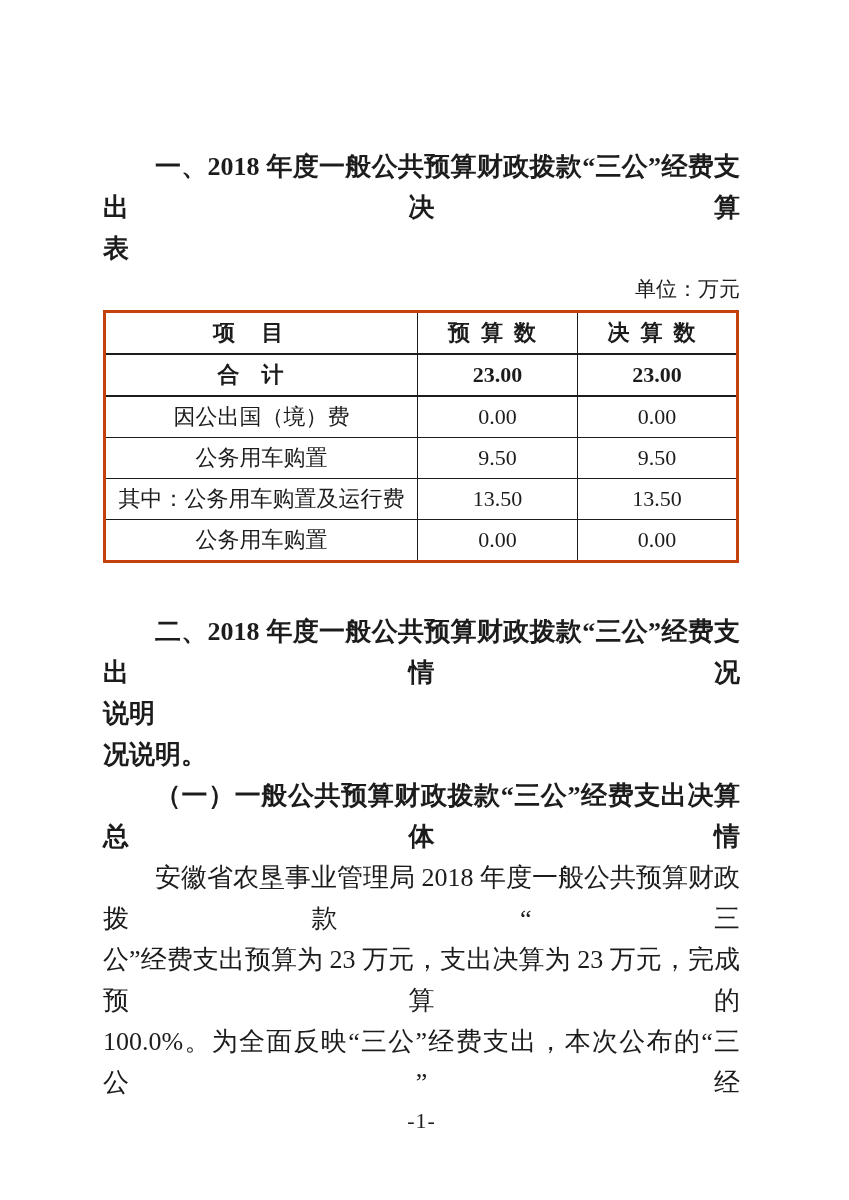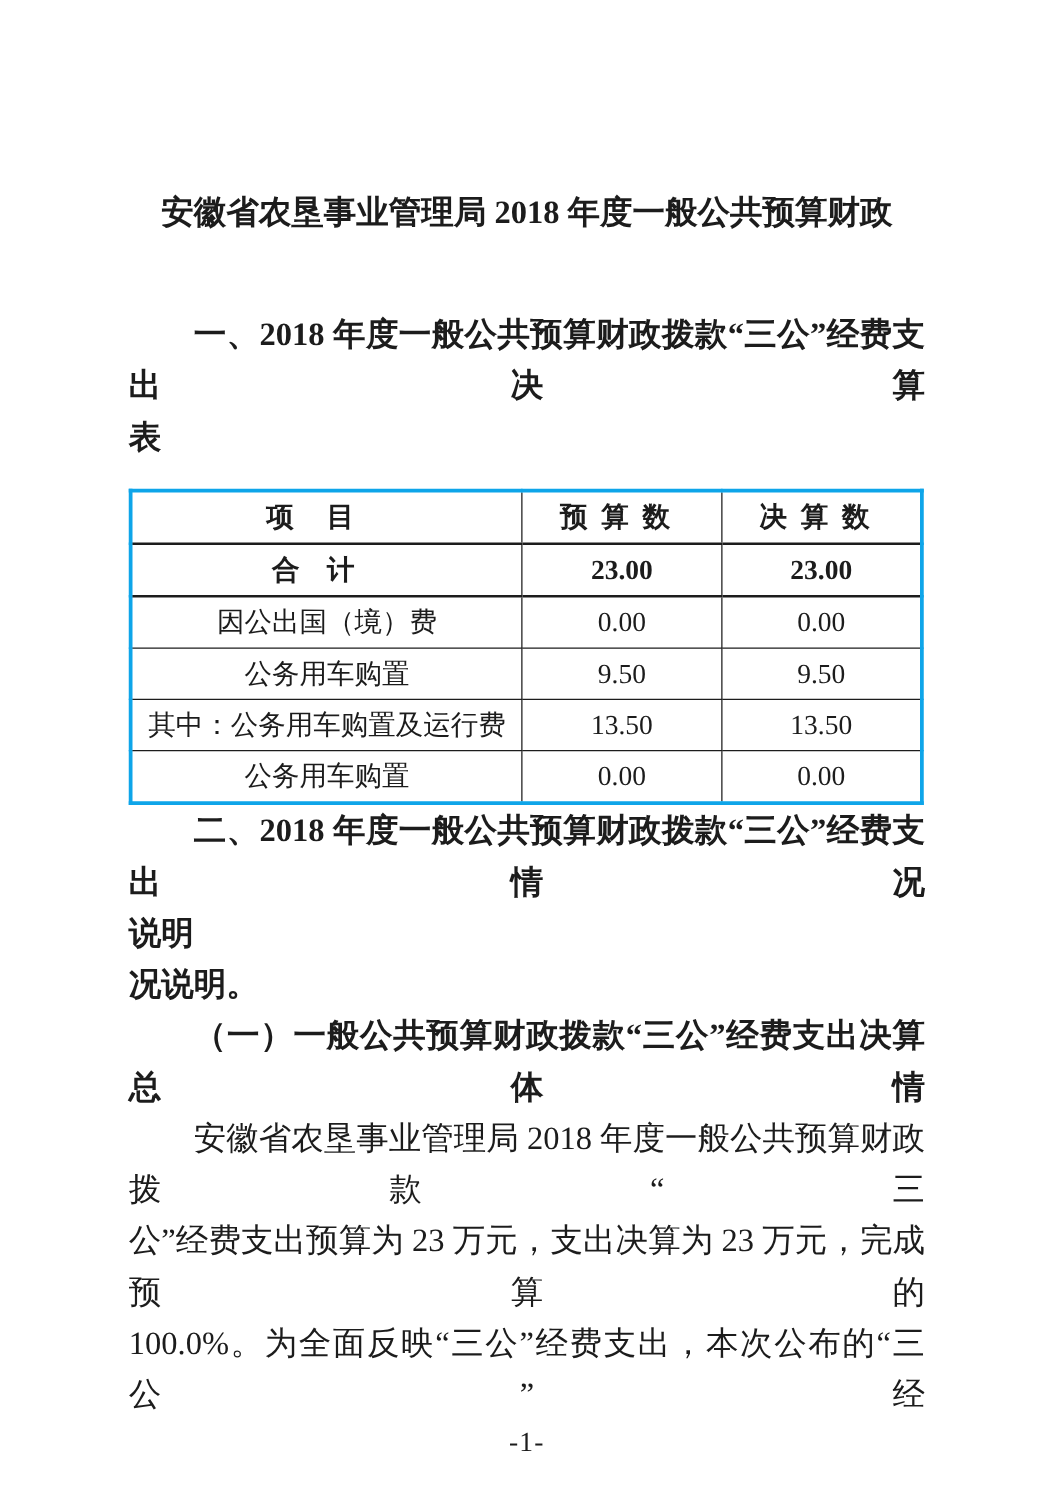--- a/index.html
+++ b/index.html
@@ -30,32 +30,31 @@
     font-size: 26px;
     line-height: 41px;
   }
   .bold { font-weight: 700; }
   .ind { text-indent: 2em; }
   .fill {
     text-align: justify;
     text-align-last: justify;
   }
   .sec-gap-1 { margin-top: 54px; }
-  .sec-gap-2 { }
+  .sec-gap-2 { margin-top: 48px; }
   .unit-line {
     font-size: 21px;
     line-height: 41px;
     text-align: right;
   }
   table.budget {
-    margin-top: 21px;
     width: 633px;
     border-collapse: collapse;
     table-layout: fixed;
-    border: 3px solid #0ea5e9;
+    border: 3px solid #c2410c;
   }
   table.budget td {
     border: 1.5px solid #1c1c1c;
     height: 40px;
     font-size: 22px;
     text-align: center;
     vertical-align: middle;
     padding: 0;
     overflow: hidden;
     white-space: nowrap;
@@ -81,28 +80,28 @@
     letter-spacing: 1px;
   }
 </style>
 </head>
 <body>
 
 <div class="page">
   <div class="content">
 
     <div class="doc-title">
-      <div>安徽省农垦事业管理局 2018 年度一般公共预算财政</div>
     </div>
 
     <div class="sec-gap-1">
       <div class="line bold ind fill">一、2018 年度一般公共预算财政拨款“三公”经费支出决算</div>
       <div class="line bold">表</div>
     </div>
 
+    <div class="unit-line">单位：万元</div>
 
     <table class="budget">
       <colgroup>
         <col style="width:313px">
         <col style="width:160px">
         <col style="width:160px">
       </colgroup>
       <tbody>
         <tr class="hdr-row">
           <td class="ls-item">项目</td>

